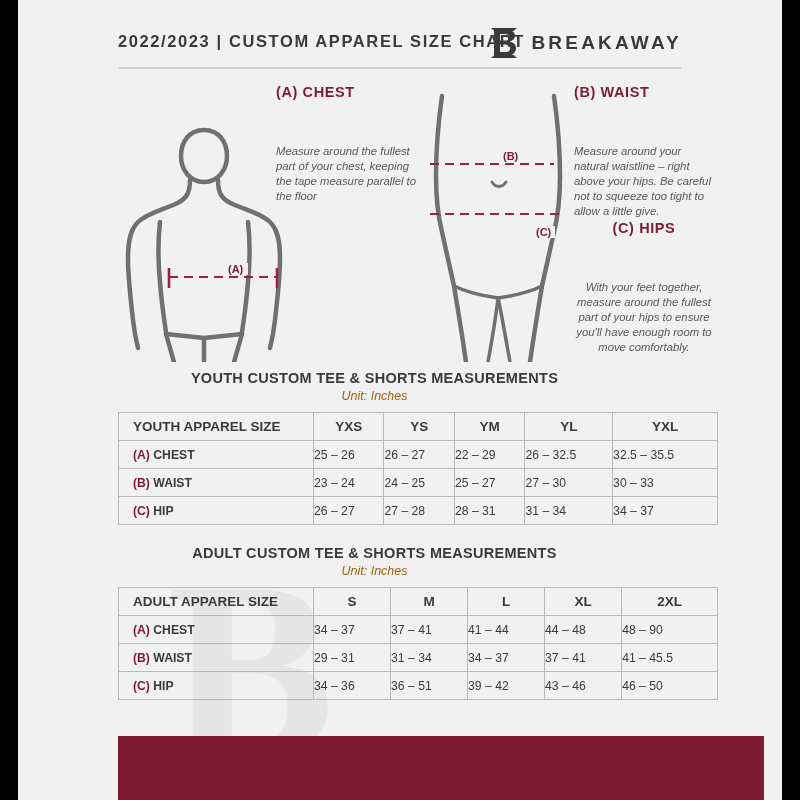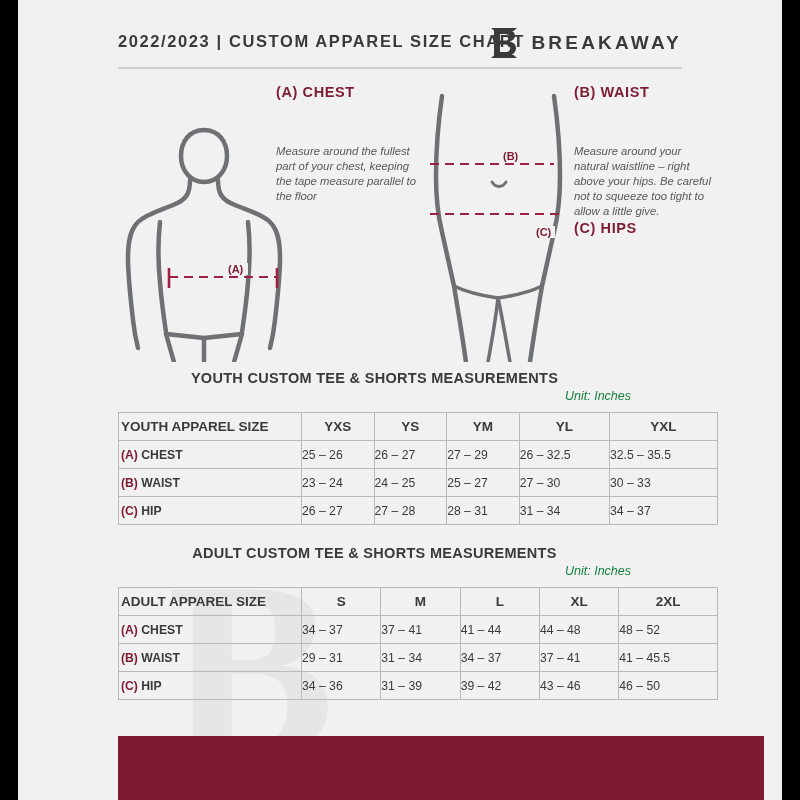--- a/index.html
+++ b/index.html
@@ -109,21 +109,21 @@
   }
   .callout-body {
     color: #58585b;
     font-size: 11.3px;
     font-style: italic;
     line-height: 1.32;
     margin-top: 44px;
   }
   #callout-chest { left: 258px; top: 12px; }
   #callout-waist { left: 556px; top: 12px; width: 140px; }
-  #callout-hips  { left: 556px; top: 148px; width: 140px; }
+  #callout-hips  { left: 556px; top: 148px; width: 140px; text-align: center; }
 
   .figlabel {
     position: absolute;
     color: #7d1b33;
     font-size: 11px;
     font-weight: bold;
   }
 
   
   .section {
@@ -133,42 +133,42 @@
     z-index: 3;
   }
   .sec-title {
     text-align: center;
     font-size: 14.5px;
     font-weight: bold;
     color: #3a3a3c;
     letter-spacing: 0.3px;
   }
   .sec-unit {
-    text-align: right;
+    text-align: center;
     font-size: 12.5px;
     font-style: italic;
-    color: #15803d;
+    color: #a16207;
     margin-top: 3px;
     margin-bottom: 9px;
   }
   table {
     border-collapse: collapse;
     width: 600px;
     background: transparent;
   }
   th, td {
     border: 1px solid #b9b9bb;
     height: 27px;
     font-size: 12.2px;
     color: #3a3a3c;
     padding: 0;
   }
   th.row-head, td.row-head {
     text-align: left;
-    padding-left: 2px;
+    padding-left: 14px;
     font-weight: bold;
     width: 180px;
   }
   th { font-weight: bold; font-size: 13px; }
   td.row-head .tag { color: #7d1b33; }
   tr.size-head th { font-size: 13.5px; }
 
   
   .footer-bar {
     position: absolute;
@@ -282,41 +282,42 @@
         <div class="callout-body">Measure around the fullest part of your chest, keeping the tape measure parallel to the floor</div>
       </div>
 
       <div class="callout" id="callout-waist">
         <div class="callout-title">(B) WAIST</div>
         <div class="callout-body">Measure around your natural waistline – right above your hips. Be careful not to squeeze too tight to allow a little give.</div>
       </div>
 
       <div class="callout" id="callout-hips">
         <div class="callout-title">(C) HIPS</div>
+        <div class="callout-body">With your feet together, measure around the fullest part of your hips to ensure you'll have enough room to move comfortably.</div>
       </div>
     </div>
 
     <div class="section" style="top:370px;">
       <div class="sec-title">YOUTH CUSTOM TEE &amp; SHORTS MEASUREMENTS</div>
       <div class="sec-unit">Unit: Inches</div>
       <table>
         <tbody>
           <tr class="size-head">
             <th class="row-head">YOUTH APPAREL SIZE</th>
             <th>YXS</th>
             <th>YS</th>
             <th>YM</th>
             <th>YL</th>
             <th>YXL</th>
           </tr>
           <tr>
             <td class="row-head"><span class="tag">(A)</span> <span>CHEST</span></td>
             <td>25 – 26</td>
             <td>26 – 27</td>
-            <td>27 – 29</td>
+            <td>22 – 29</td>
             <td>26 – 32.5</td>
             <td>32.5 – 35.5</td>
           </tr>
           <tr>
             <td class="row-head"><span class="tag">(B)</span> <span>WAIST</span></td>
             <td>23 – 24</td>
             <td>24 – 25</td>
             <td>25 – 27</td>
             <td>27 – 30</td>
             <td>30 – 33</td>
@@ -345,34 +346,34 @@
             <th>L</th>
             <th>XL</th>
             <th>2XL</th>
           </tr>
           <tr>
             <td class="row-head"><span class="tag">(A)</span> <span>CHEST</span></td>
             <td>34 – 37</td>
             <td>37 – 41</td>
             <td>41 – 44</td>
             <td>44 – 48</td>
-            <td>48 – 52</td>
+            <td>48 – 90</td>
           </tr>
           <tr>
             <td class="row-head"><span class="tag">(B)</span> <span>WAIST</span></td>
             <td>29 – 31</td>
             <td>31 – 34</td>
             <td>34 – 37</td>
             <td>37 – 41</td>
             <td>41 – 45.5</td>
           </tr>
           <tr>
             <td class="row-head"><span class="tag">(C)</span> <span>HIP</span></td>
             <td>34 – 36</td>
-            <td>31 – 39</td>
+            <td>36 – 51</td>
             <td>39 – 42</td>
             <td>43 – 46</td>
             <td>46 – 50</td>
           </tr>
         </tbody>
       </table>
     </div>
 
     <div class="footer-bar"></div>
   </div>

